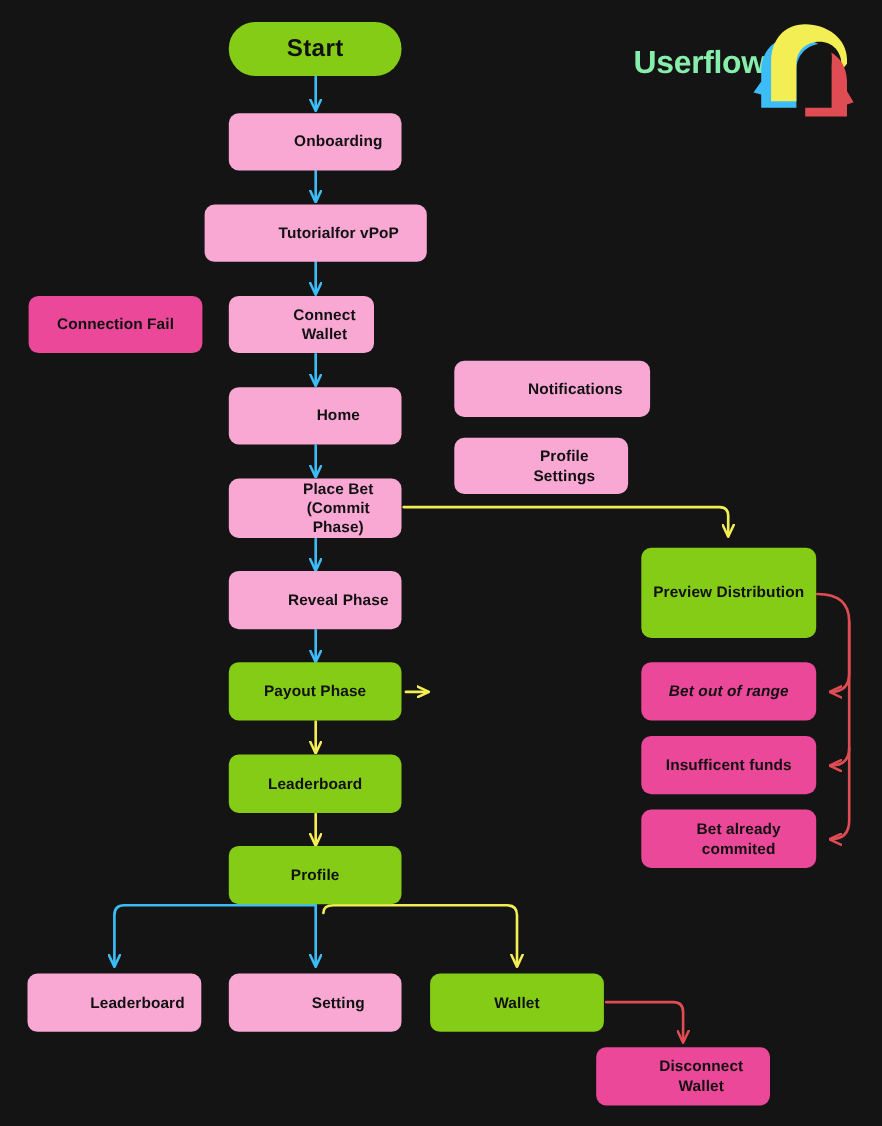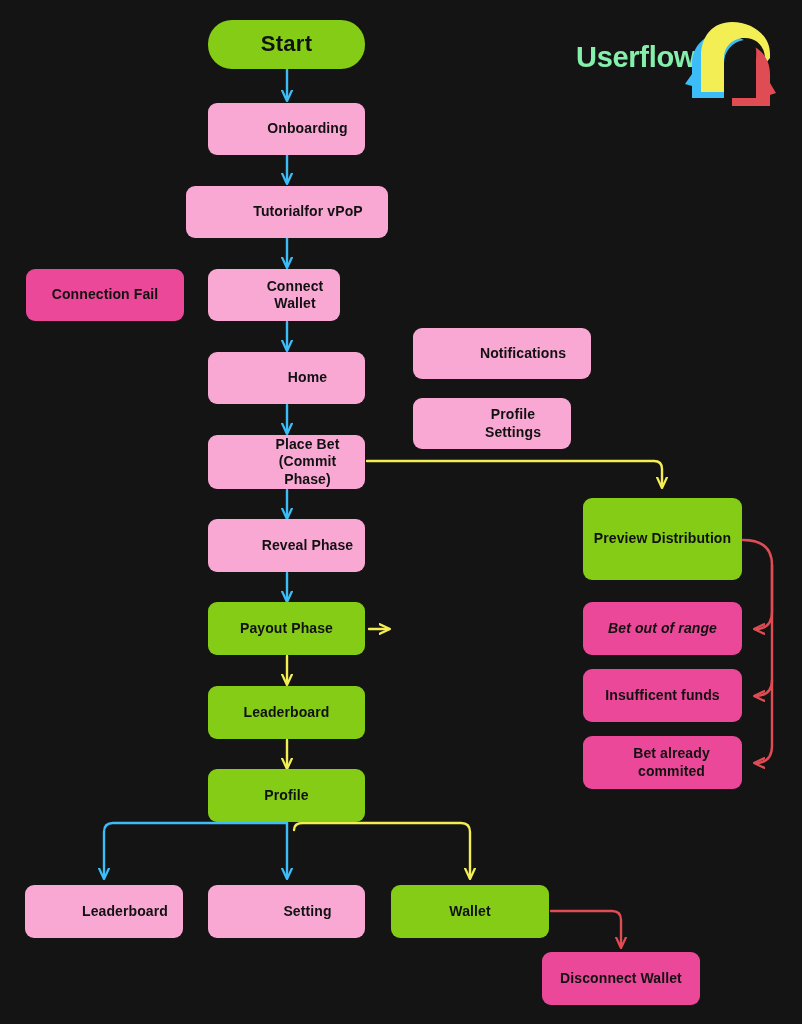--- a/index.html
+++ b/index.html
@@ -217,21 +217,21 @@
   </div>
 
   <div class="node blue" style="left:208px; top:885px; width:157px; height:53px;">
     <span>Setting</span>
   </div>
 
   <div class="node yellow" style="left:391px; top:885px; width:158px; height:53px;">
     <span>Wallet</span>
   </div>
 
-  <div class="node red" style="left:542px; top:952px; width:158px; height:53px;">
+  <div class="node red" style="left:542px; top:952px; width:158px; height:53px;padding-left:39px;">
     <span>Disconnect Wallet</span>
   </div>
 
   <div id="logo">
     <div id="logo-text">Userflow</div>
     <svg id="logo-mark" viewBox="0 0 100 92" width="100" height="92">
 
       <path fill="#3cbdf7" d="M40 16
                C24 16 12 29 12 46
                L12 56

